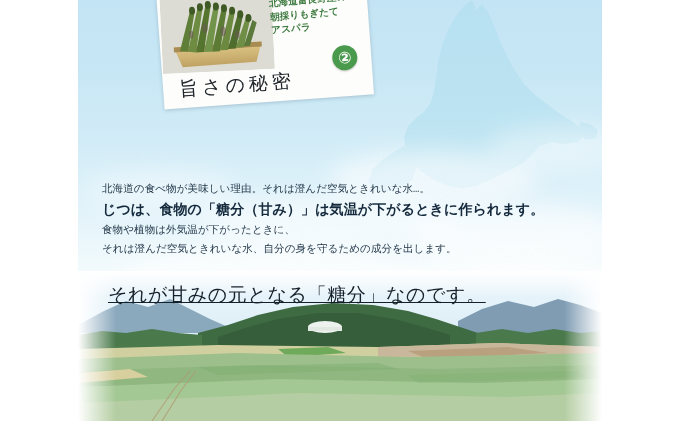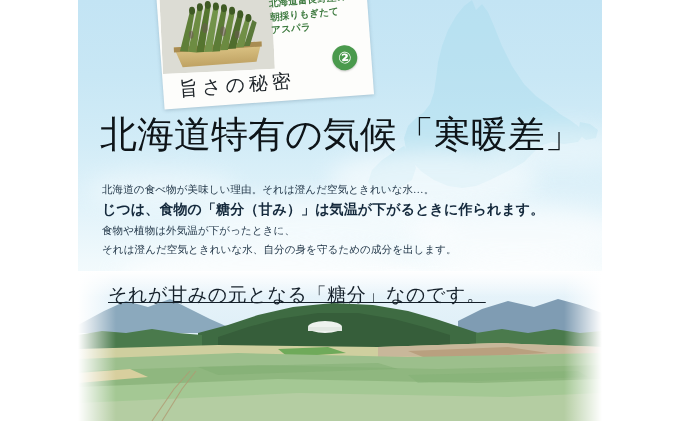--- a/index.html
+++ b/index.html
@@ -151,21 +151,21 @@
     letter-spacing: 0px;
   }
 
   
   #body-copy {
     position: absolute;
     left: 24px;
     top: 180px;
     width: 470px;
     color: #1d3244;
-    font-family: Liberation Serif, serif;
+    font-family: Liberation Mono, monospace;
   }
   .line {
     font-size: 10.5px;
     line-height: 19px;
     white-space: nowrap;
     letter-spacing: .1px;
   }
   .line.bold {
     font-size: 14px;
     font-weight: 700;
@@ -265,21 +265,20 @@
 
         <path stroke="#b09a72" stroke-width="1.1" fill="none" opacity=".8" d="M74 150 L96 118 L112 100"></path>
         <path stroke="#b09a72" stroke-width="1.1" fill="none" opacity=".8" d="M84 150 L104 118 L118 100"></path>
 
         <rect x="0" y="0" width="524" height="26" fill="url(#fadeTop)"></rect>
         <rect x="0" y="0" width="38" height="150" fill="url(#sideFadeL)"></rect>
         <rect x="486" y="0" width="38" height="150" fill="url(#sideFadeR)"></rect>
       </svg>
     </div>
 
-    <div id="headline">北海道特有の気候「寒暖差」</div>
 
     <div id="body-copy">
       <div class="line">北海道の食べ物が美味しい理由。それは澄んだ空気ときれいな水…。</div>
       <div class="line bold">じつは、食物の「糖分（甘み）」は気温が下がるときに作られます。</div>
       <div class="line">食物や植物は外気温が下がったときに、</div>
       <div class="line">それは澄んだ空気ときれいな水、自分の身を守るための成分を出します。</div>
     </div>
 
     <div id="closing">それが甘みの元となる「糖分」なのです。</div>
 

